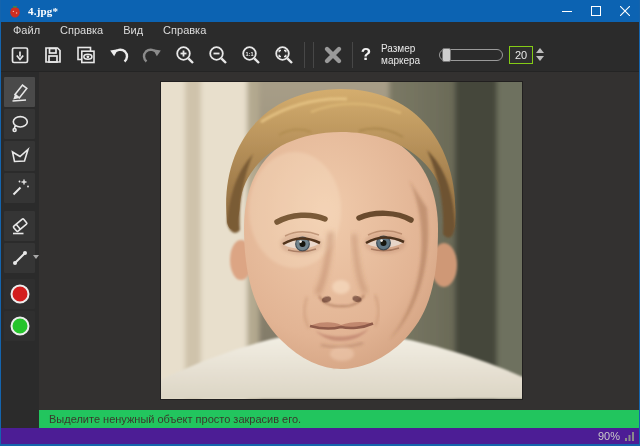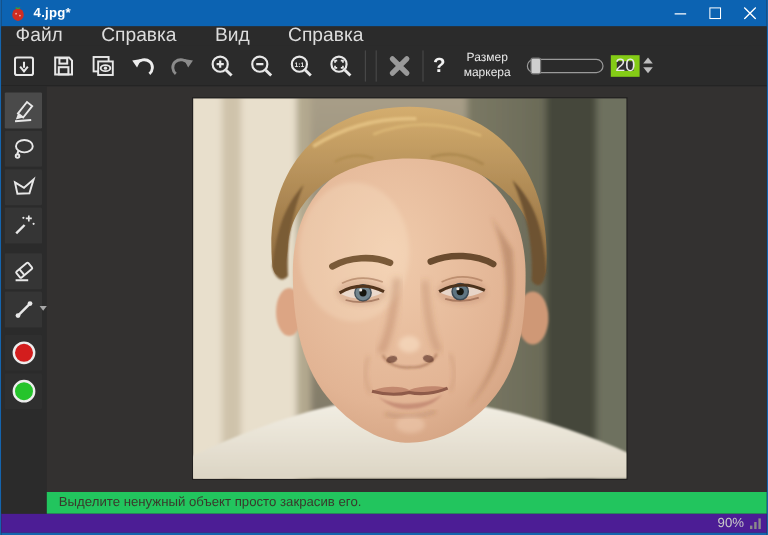--- a/index.html
+++ b/index.html
@@ -1,46 +1,46 @@
 <!DOCTYPE html>
 <html><head>
 <meta charset="utf-8">
 <style>
   * { margin:0; padding:0; box-sizing:border-box; }
   html,body { background:#555; }
   body { font-family:"Liberation Sans", sans-serif; }
   .window{ width:640px; height:446px; position:relative; background:#2b2b2b; overflow:hidden;
            border-left:1px solid #1464ad; border-right:1px solid #1464ad; }
   
-  .titlebar{ height:22px; background:#0c63b2; display:flex; align-items:center; color:#fff; }
+  .titlebar{ height:22px; background:#0c63b2; display:flex; align-items:center; color:#fff;font-family:Liberation Serif, serif; }
   .app-icon{ width:14px; height:14px; margin-left:7px; display:flex; }
   .title{ margin-left:6px; font-size:11px; font-weight:bold; letter-spacing:.2px; }
   .win-controls{ margin-left:auto; display:flex; height:100%; }
   .win-btn{ width:29px; height:100%; display:flex; align-items:center; justify-content:center; }
   
   .menubar{ height:16px; background:#2b2b2b; display:flex; align-items:center; padding-left:10px;
-            gap:28px; font-size:16px; color:#dcdcdc; }
+            gap:16px; font-size:11px; color:#dcdcdc; }
   .menu-item{ padding:0 2px; cursor:default; }
   
   .toolbar{ height:34px; background:#2b2b2b; display:flex; align-items:center; padding-left:2px;
             border-bottom:1px solid #242424; }
   .tb-btn{ width:33px; height:30px; display:flex; align-items:center; justify-content:center; border-radius:2px; }
   .tb-sep{ width:1px; height:26px; background:#474747; margin:0 4px; }
   .erase-btn{ display:flex; align-items:center; gap:6px; padding:0 8px; height:30px;
               color:#969696; font-size:12px; }
   .x-btn{ width:30px; height:30px; display:flex; align-items:center; justify-content:center; }
   .help-btn{ width:18px; height:30px; display:flex; align-items:center; justify-content:center;
              color:#f2f2f2; font-size:17px; font-weight:bold; }
-  .marker-label{ width:50px; margin-left:6px; font-size:10px; line-height:1.15; color:#e8e8e8; text-align:center; }
+  .marker-label{ width:50px; margin-left:6px; font-size:10px; line-height:1.15; color:#e8e8e8; text-align:left; }
   .slider{ width:64px; height:12px; border:1px solid #9a9a9a; border-radius:6px; margin-left:8px; position:relative; }
   .slider-handle{ position:absolute; left:2px; top:-2px; width:9px; height:14px; background:#cfcfcf;
                   border:1px solid #777; border-radius:2px; }
   .spinbox{ margin-left:6px; display:flex; align-items:center; }
-  .spin-value{ width:24px; height:18px; border:5px solid #84cc16; background:#2f2f2f; color:#e8e8e8;
-               font-size:15px; display:flex; align-items:center; justify-content:center; }
+  .spin-value{ width:24px; height:18px; border:1px solid #84cc16; background:#2f2f2f; color:#e8e8e8;
+               font-size:11px; display:flex; align-items:center; justify-content:center; }
   .spin-arrows{ display:flex; flex-direction:column; margin-left:3px; gap:3px; }
   .spin-up{ width:0; height:0; border-left:4px solid transparent; border-right:4px solid transparent;
             border-bottom:5px solid #bdbdbd; }
   .spin-down{ width:0; height:0; border-left:4px solid transparent; border-right:4px solid transparent;
               border-top:5px solid #bdbdbd; }
   
   .main{ height:338px; display:flex; background:#333130; }
   .sidebar{ width:38px; background:#2b2b2b; padding-top:4px; display:flex; flex-direction:column; flex:none; }
   .tool-btn{ width:31px; height:30px; margin:1px 0 1px 3px; background:#353535; border-radius:1px;
              display:flex; align-items:center; justify-content:center; position:relative; }

